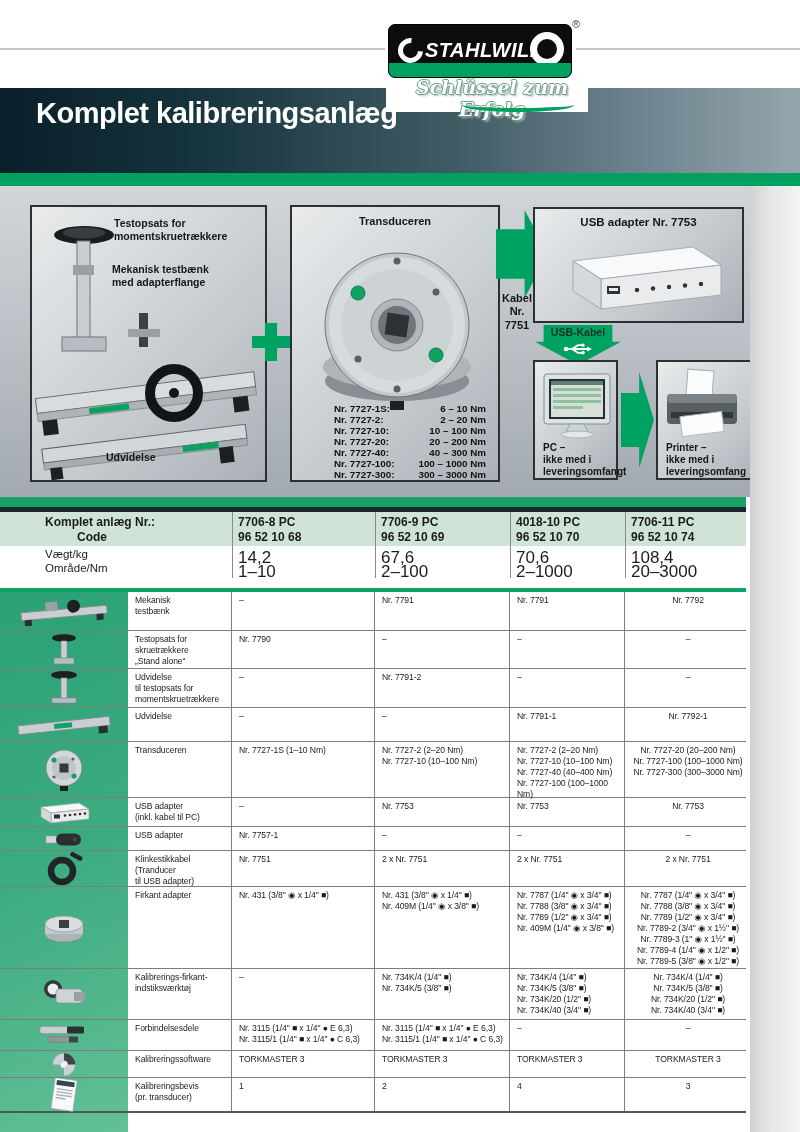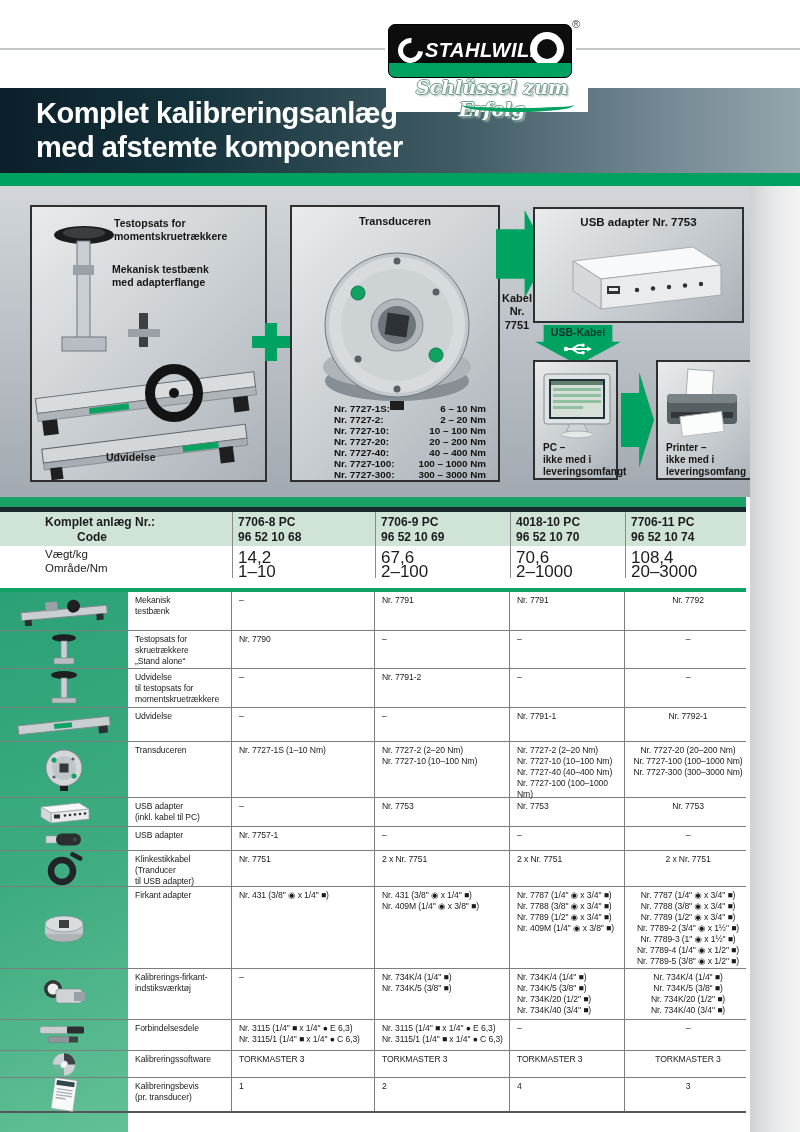--- a/index.html
+++ b/index.html
@@ -117,21 +117,20 @@
   <div class="logo">
     <span class="wrench"></span>
     <span class="logotext">STAHLWILLE</span>
     <span class="socket"></span>
     <div class="logogreen"></div>
   </div>
   <span class="reg">®</span>
 
   <div class="titleband">
     <div class="title-l1">Komplet kalibreringsanlæg</div>
-    <div class="title-l2">med afstemte komponenter</div>
   </div>
   <div class="logo-mask"></div>
   <div class="slogan">Schlüssel zum Erfolg</div>
   <div class="swoosh"></div>
   <div class="greenbar"></div>
 
   <div class="diagram">
 
     <div class="panel p-bench">
       <svg class="bench-art" width="237" height="260" viewBox="0 0 237 260">
@@ -199,21 +198,21 @@
         <div class="tmr">
             <span class="tmn">Nr. 7727-10:</span>
             <span class="tmv">10 – 100 Nm</span>
           </div>
         <div class="tmr">
             <span class="tmn">Nr. 7727-20:</span>
             <span class="tmv">20 – 200 Nm</span>
           </div>
         <div class="tmr">
             <span class="tmn">Nr. 7727-40:</span>
-            <span class="tmv">40 – 400 Nm</span>
+            <span class="tmv">40 – 300 Nm</span>
           </div>
         <div class="tmr">
             <span class="tmn">Nr. 7727-100:</span>
             <span class="tmv">100 – 1000 Nm</span>
           </div>
         <div class="tmr">
             <span class="tmn">Nr. 7727-300:</span>
             <span class="tmv">300 – 3000 Nm</span>
           </div>
       </div>

